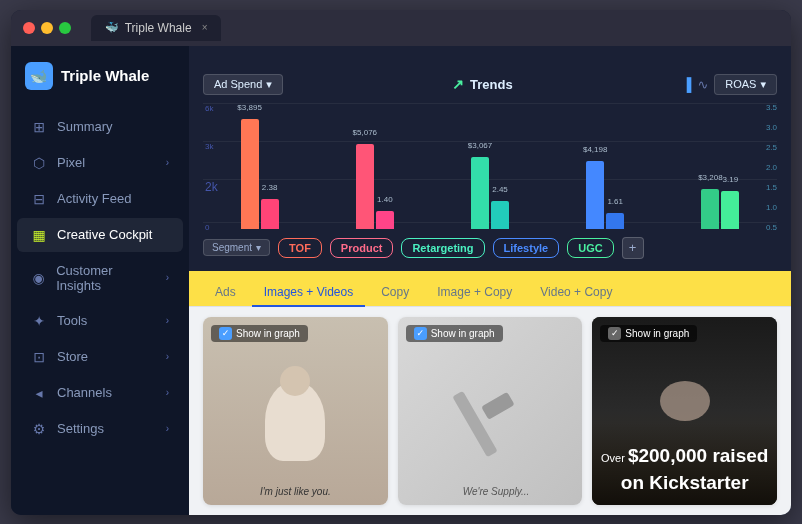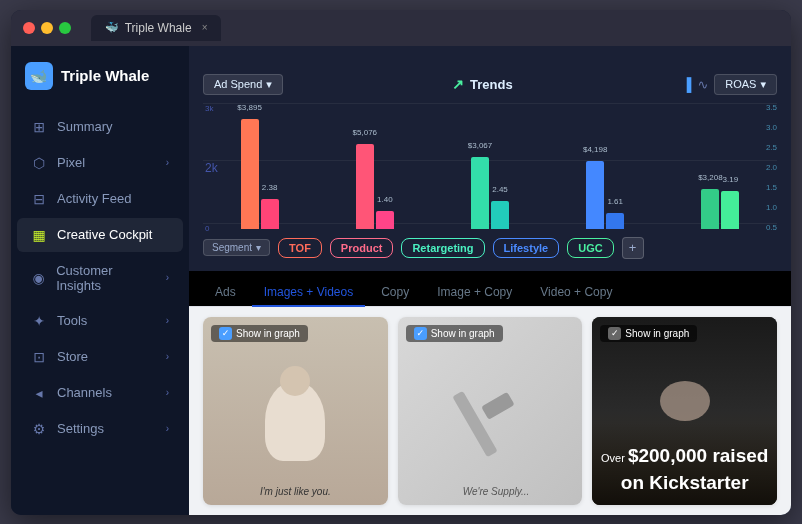--- a/index.html
+++ b/index.html
@@ -229,21 +229,21 @@
       background: #f0f2f5;
       display: flex;
       flex-direction: column;
       overflow: hidden;
     }
     .tabs-row {
       display: flex;
       align-items: flex-end;
       gap: 4px;
       padding: 8px 14px 0;
-      background: #000000;
+      background: #fde047;
       border-bottom: 1px solid #dde0e8;
     }
     .tab-item {
       padding: 6px 12px;
       font-size: 12px;
       color: #667788;
       cursor: pointer;
       border-bottom: 2px solid transparent;
       margin-bottom: -1px;
     }
@@ -424,20 +424,21 @@
             <span style="color:#6677aa;font-size:13px;">∿</span>
             <button class="roas-btn">
               <span>ROAS</span>
               <span>▾</span>
             </button>
           </div>
         </div>
 
         <div class="chart-inner">
           <div class="chart-grid">
+            <div class="grid-line"><span style="font-size:8px;color:#4455aa;">6k</span></div>
             <div class="grid-line"><span style="font-size:8px;color:#4455aa;">3k</span></div>
             <div class="grid-line"><span style="font-size:12px;color:#4455aa;">2k</span></div>
             <div class="grid-line"><span style="font-size:8px;color:#4455aa;">0</span></div>
           </div>
           <div class="bar-chart" style="position:relative;z-index:1;">
 
             <div class="bar-group">
               <div class="bar" style="height:110px;background:#ff7755;">
                 <span class="bar-label">$3,895</span>
               </div>

